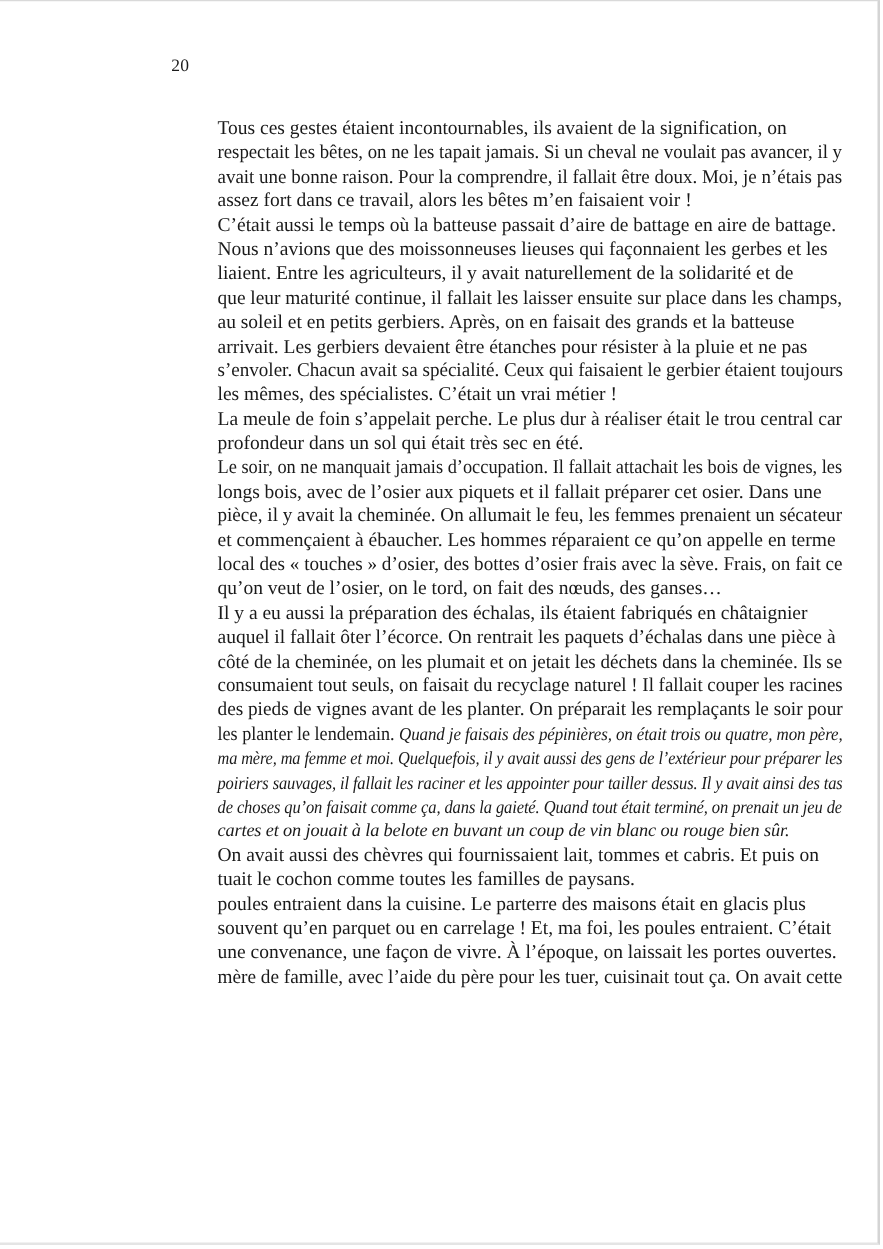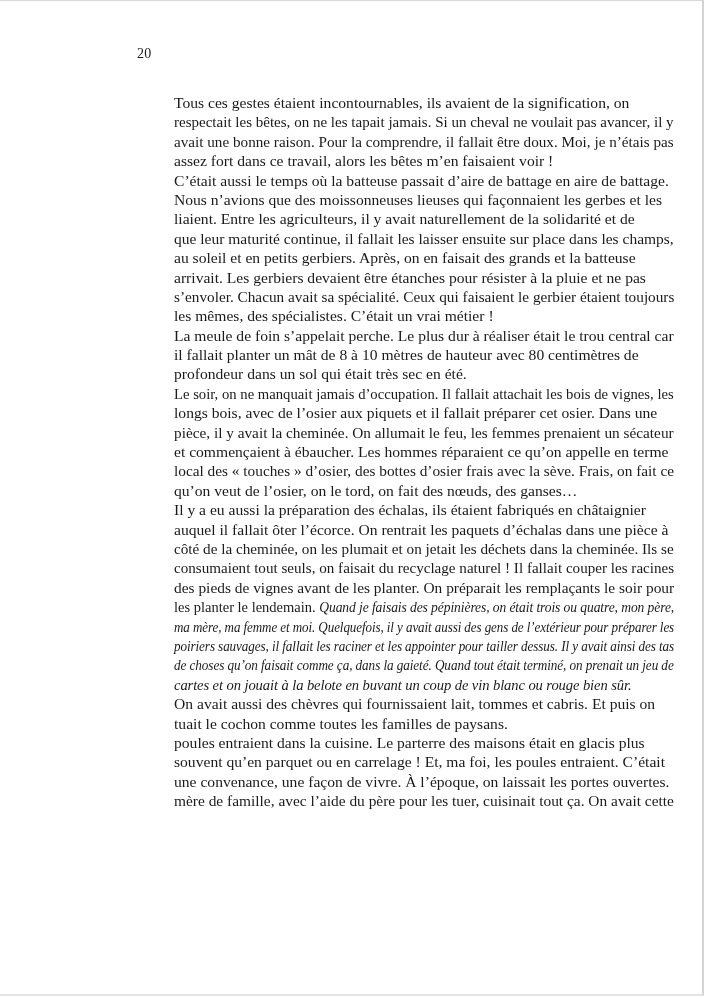--- a/index.html
+++ b/index.html
@@ -68,21 +68,20 @@
       <span class="line"><span class="seg">assez fort dans ce travail, alors les bêtes m’en faisaient voir !</span></span>
       <span class="line"><span class="seg">C’était aussi le temps où la batteuse passait d’aire de battage en aire de battage.</span></span>
       <span class="line"><span class="seg">Nous n’avions que des moissonneuses lieuses qui façonnaient les gerbes et les</span></span>
       <span class="line"><span class="seg">liaient. Entre les agriculteurs, il y avait naturellement de la solidarité et de</span></span>
       <span class="line" style="transform-origin: left top; transform: scaleX(0.994);"><span class="seg">que leur maturité continue, il fallait les laisser ensuite sur place dans les champs,</span></span>
       <span class="line"><span class="seg">au soleil et en petits gerbiers. Après, on en faisait des grands et la batteuse</span></span>
       <span class="line"><span class="seg">arrivait. Les gerbiers devaient être étanches pour résister à la pluie et ne pas</span></span>
       <span class="line" style="transform-origin: left top; transform: scaleX(0.9785);"><span class="seg">s’envoler. Chacun avait sa spécialité. Ceux qui faisaient le gerbier étaient toujours</span></span>
       <span class="line"><span class="seg">les mêmes, des spécialistes. C’était un vrai métier !</span></span>
       <span class="line"><span class="seg">La meule de foin s’appelait perche. Le plus dur à réaliser était le trou central car</span></span>
-      <span class="line"><span class="seg">il fallait planter un mât de 8 à 10 mètres de hauteur avec 80 centimètres de</span></span>
       <span class="line"><span class="seg">profondeur dans un sol qui était très sec en été.</span></span>
       <span class="line" style="transform-origin: left top; transform: scaleX(0.9416);"><span class="seg">Le soir, on ne manquait jamais d’occupation. Il fallait attachait les bois de vignes, les</span></span>
       <span class="line"><span class="seg">longs bois, avec de l’osier aux piquets et il fallait préparer cet osier. Dans une</span></span>
       <span class="line" style="transform-origin: left top; transform: scaleX(0.9804);"><span class="seg">pièce, il y avait la cheminée. On allumait le feu, les femmes prenaient un sécateur</span></span>
       <span class="line"><span class="seg">et commençaient à ébaucher. Les hommes réparaient ce qu’on appelle en terme</span></span>
       <span class="line" style="transform-origin: left top; transform: scaleX(0.9823);"><span class="seg">local des « touches » d’osier, des bottes d’osier frais avec la sève. Frais, on fait ce</span></span>
       <span class="line"><span class="seg">qu’on veut de l’osier, on le tord, on fait des nœuds, des ganses…</span></span>
       <span class="line"><span class="seg">Il y a eu aussi la préparation des échalas, ils étaient fabriqués en châtaignier</span></span>
       <span class="line"><span class="seg">auquel il fallait ôter l’écorce. On rentrait les paquets d’échalas dans une pièce à</span></span>
       <span class="line" style="transform-origin: left top; transform: scaleX(0.9747);"><span class="seg">côté de la cheminée, on les plumait et on jetait les déchets dans la cheminée. Ils se</span></span>

